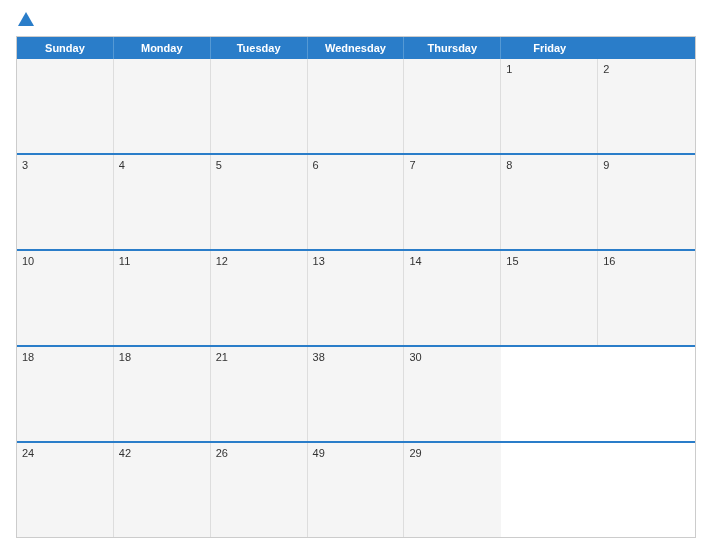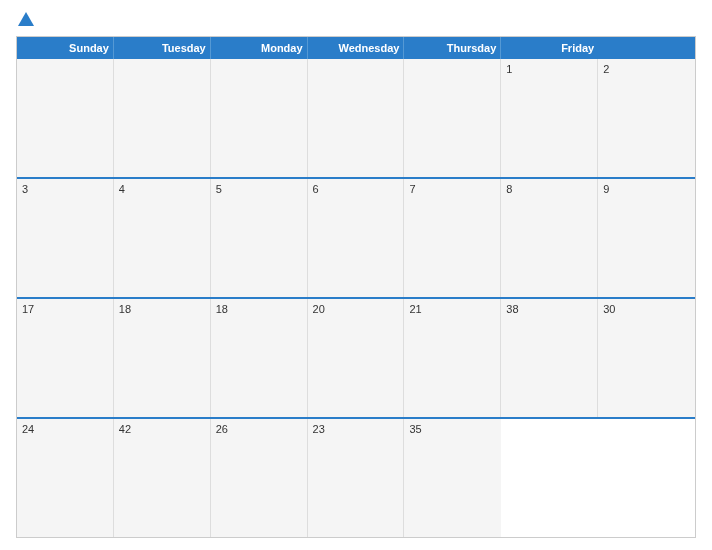--- a/index.html
+++ b/index.html
@@ -95,21 +95,21 @@
       grid-template-columns: repeat(7, 1fr);
       background: #2a7dc9;
     }
 
     .day-header {
       padding: 5px 4px;
       font-size: 11px;
       color: #fff;
       font-weight: bold;
       border-right: 1px solid #5599d4;
-      text-align: right;
+      text-align: center;
     }
 
     .day-header:last-child {
       border-right: none;
     }
 
     
     .weeks {
       flex: 1;
       display: flex;
@@ -169,22 +169,22 @@
 
     <div class="month-title"></div>
 
     <div class="country-label"></div>
   </div>
 
   <div class="calendar">
 
     <div class="day-headers">
     <div class="day-header">Sunday</div>
+        <div class="day-header">Monday</div>
         <div class="day-header">Tuesday</div>
-        <div class="day-header">Monday</div>
         <div class="day-header">Wednesday</div>
         <div class="day-header">Thursday</div>
         <div class="day-header">Friday</div>
       </div>
 
     <div class="weeks">
     <div class="week-row">
           <div class="day-cell empty"></div>
           <div class="day-cell empty"></div>
           <div class="day-cell empty"></div>
@@ -215,53 +215,70 @@
           </div>
           <div class="day-cell">
             <span class="day-number">8</span>
           </div>
           <div class="day-cell">
             <span class="day-number">9</span>
           </div>
         </div>
         <div class="week-row">
           <div class="day-cell">
-            <span class="day-number">17</span>
-          </div>
+            <span class="day-number">10</span>
+          </div>
+          <div class="day-cell">
+            <span class="day-number">11</span>
+          </div>
+          <div class="day-cell">
+            <span class="day-number">12</span>
+          </div>
+          <div class="day-cell">
+            <span class="day-number">13</span>
+          </div>
+          <div class="day-cell">
+            <span class="day-number">14</span>
+          </div>
+          <div class="day-cell">
+            <span class="day-number">15</span>
+          </div>
+          <div class="day-cell">
+            <span class="day-number">16</span>
+          </div>
+        </div>
+        <div class="week-row">
           <div class="day-cell">
             <span class="day-number">18</span>
           </div>
           <div class="day-cell">
             <span class="day-number">18</span>
           </div>
           <div class="day-cell">
-            <span class="day-number">20</span>
-          </div>
-          <div class="day-cell">
             <span class="day-number">21</span>
           </div>
           <div class="day-cell">
             <span class="day-number">38</span>
           </div>
           <div class="day-cell">
             <span class="day-number">30</span>
           </div>
         </div>
         <div class="week-row">
           <div class="day-cell">
             <span class="day-number">24</span>
           </div>
           <div class="day-cell">
             <span class="day-number">42</span>
           </div>
           <div class="day-cell">
             <span class="day-number">26</span>
           </div>
           <div class="day-cell">
-            <span class="day-number">23</span>
-          </div>
-          <div class="day-cell">
-            <span class="day-number">35</span>
+            <span class="day-number">49</span>
+          </div>
+          <div class="day-cell">
+            <span class="day-number">29</span>
           </div>
         </div>
       </div>
   </div>
 </div>
 
 </body></html>

